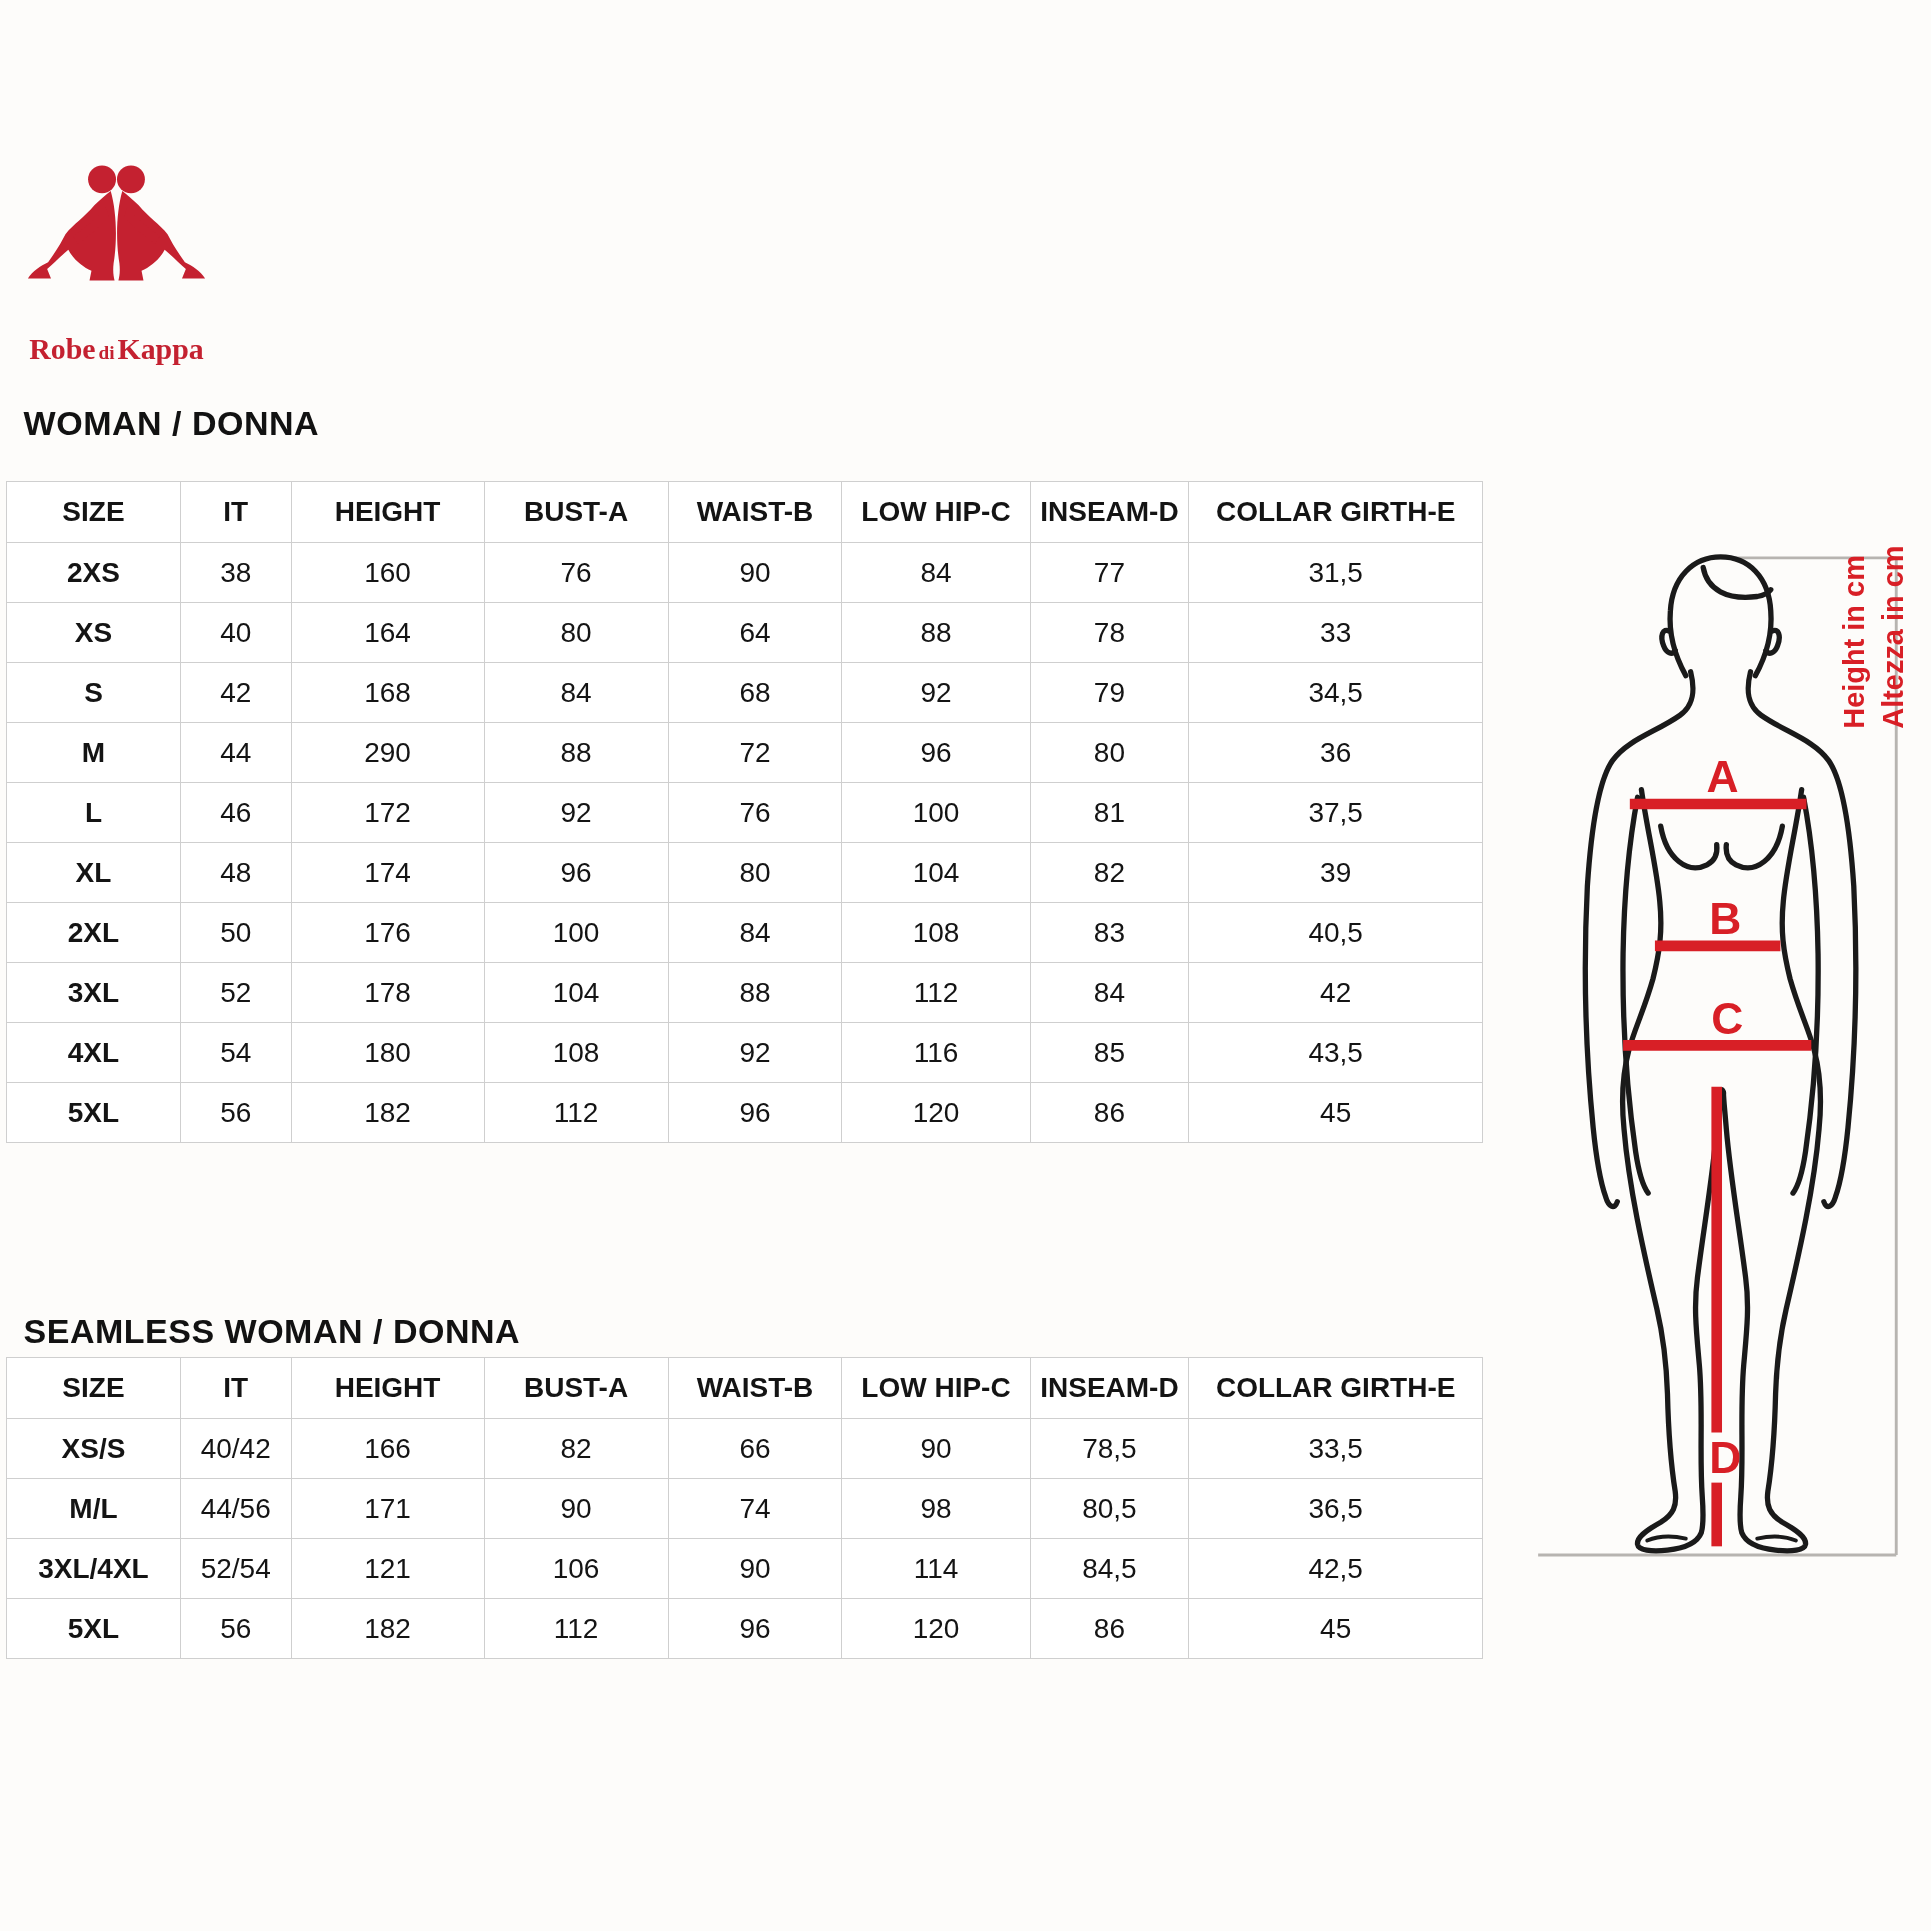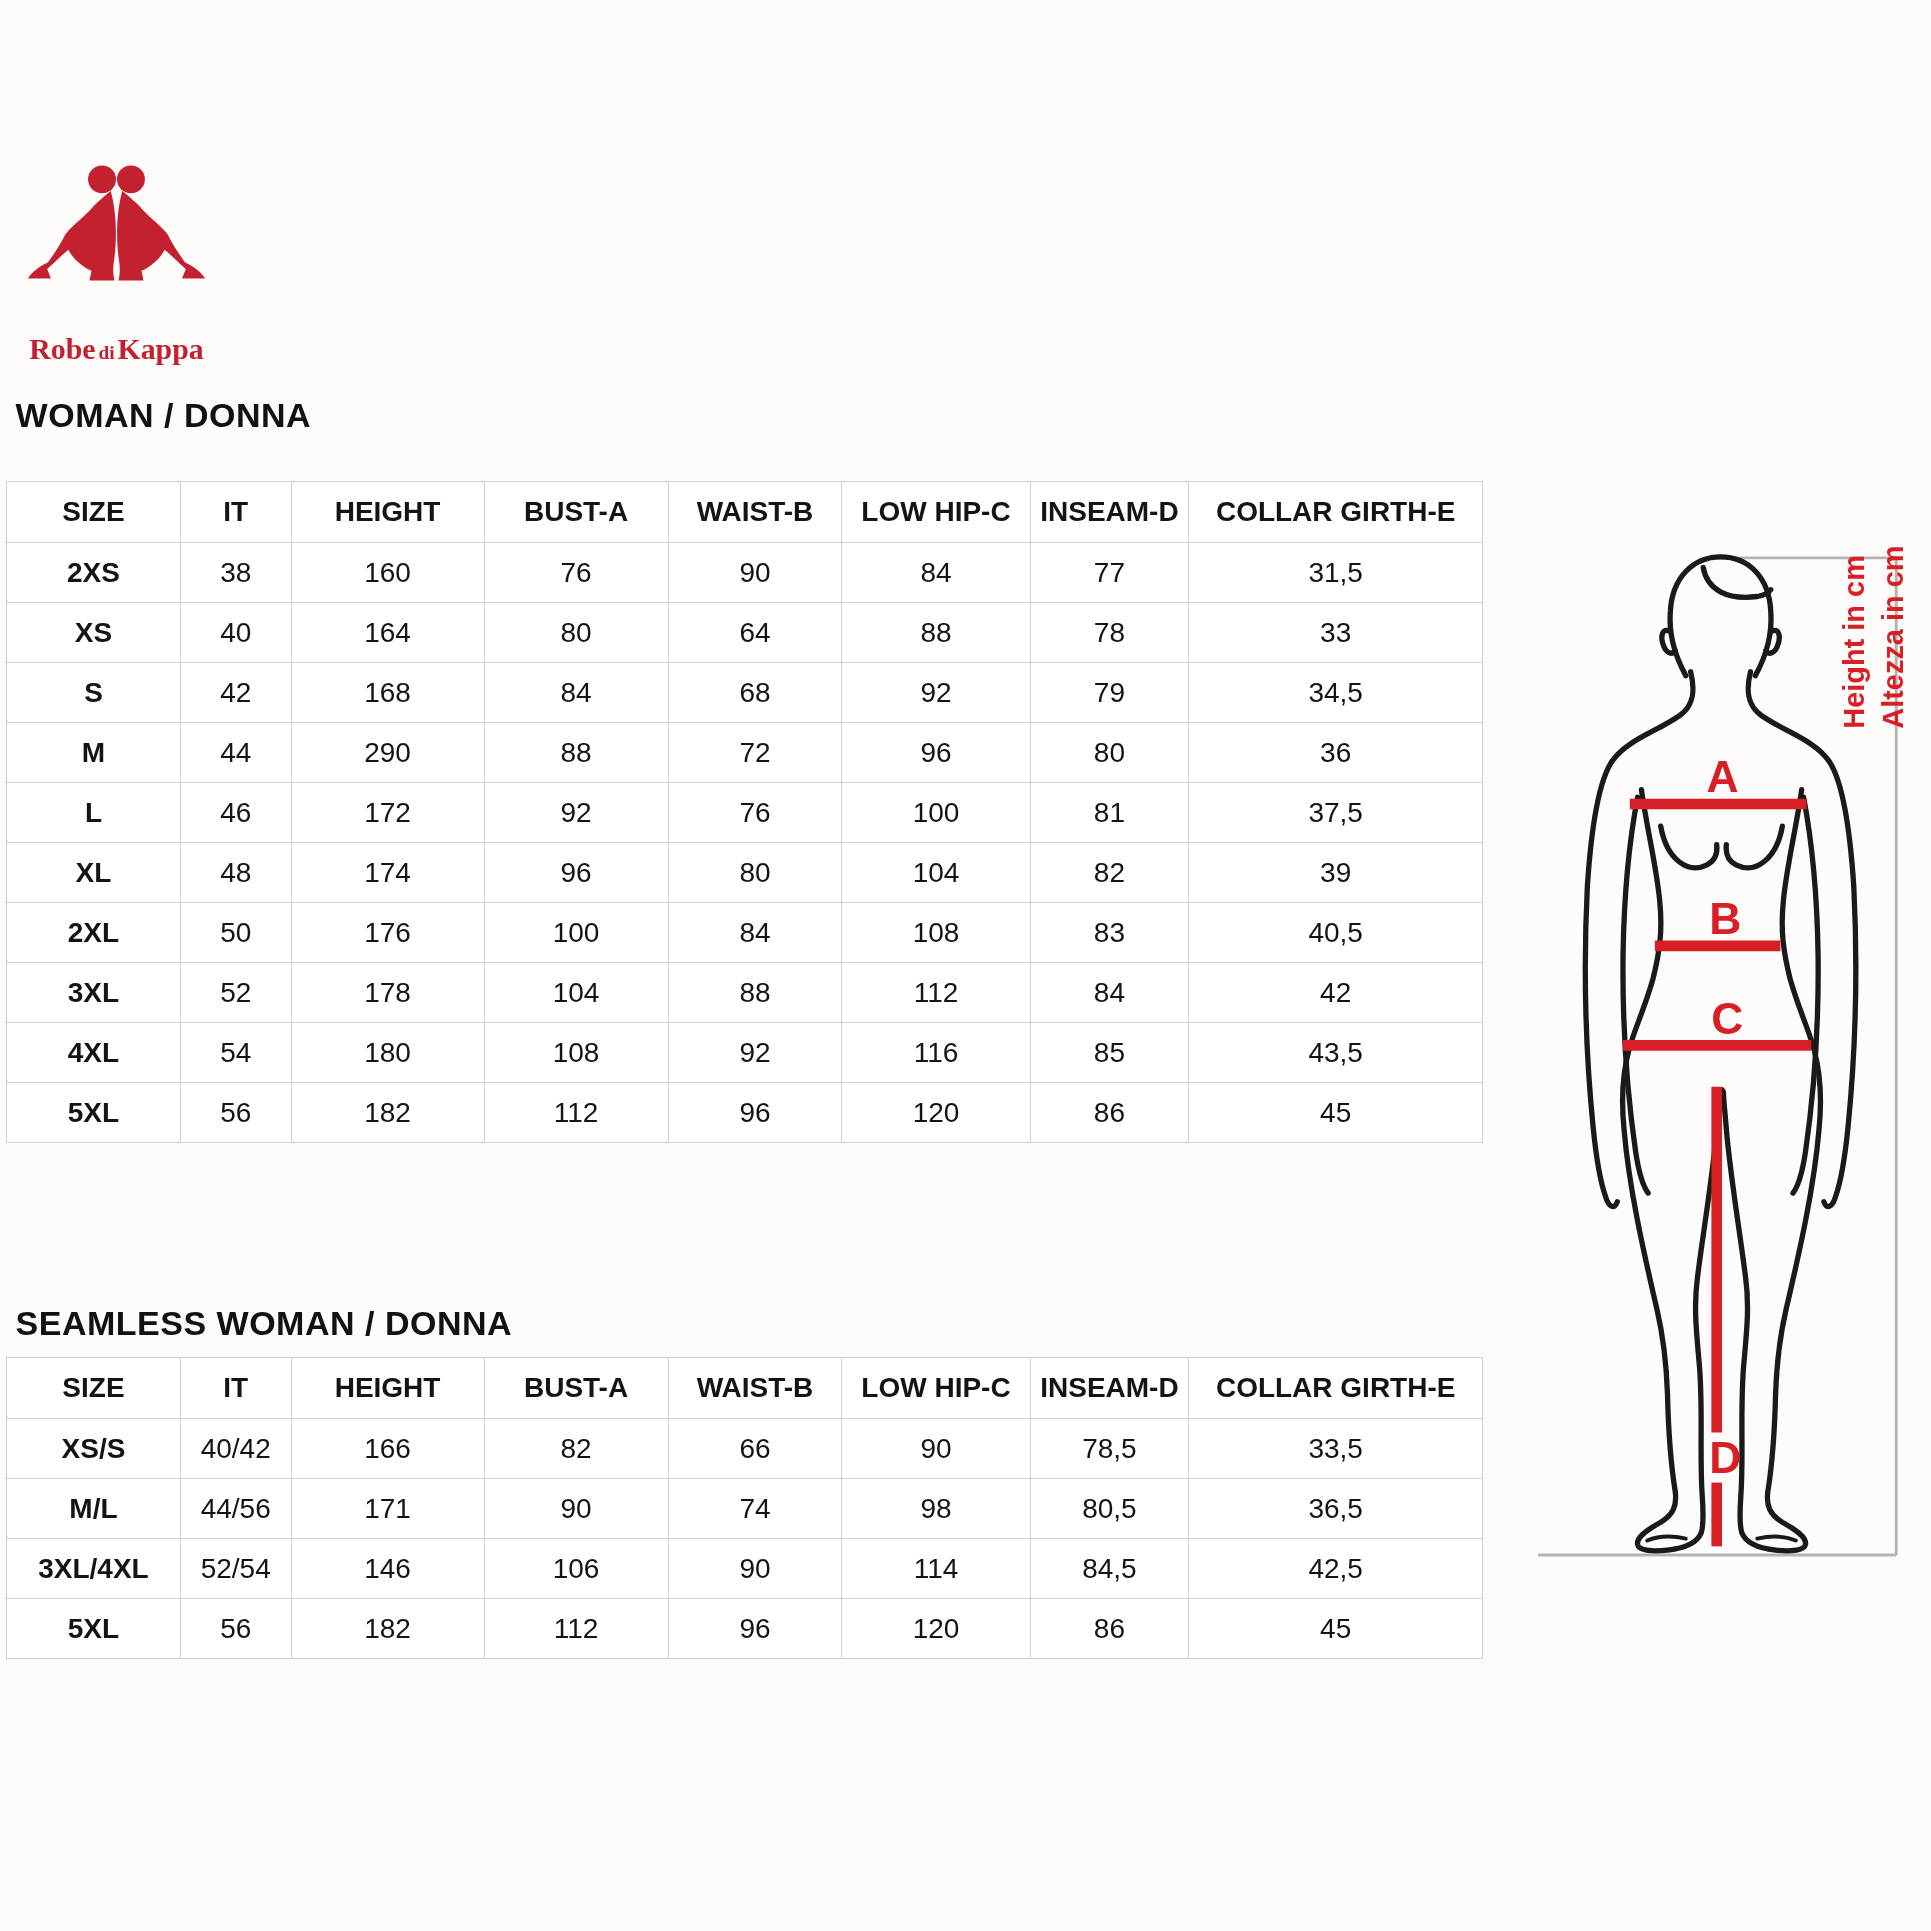--- a/index.html
+++ b/index.html
@@ -13,21 +13,21 @@
     background:#fdfcfa;
     overflow:hidden;
     color:#151515;
   }
   .logo{
     position:absolute;left:25px;top:151px;width:183px;height:232px;
   }
   .section-title{
     position:absolute;left:11.6px;
     font-size:34px;font-weight:bold;color:#121212;
-    letter-spacing:0.5px;white-space:nowrap;margin:4px;
+    letter-spacing:0.5px;white-space:nowrap;margin:12px;
   }
   #title-woman{top:392px;}
   #title-seamless{top:1300px;}
   table.size-table{
     position:absolute;left:6px;
     width:1477px;
     border-collapse:collapse;
     table-layout:fixed;
     background:#7f1d1d;
   }
@@ -235,21 +235,21 @@
           <td>171</td>
           <td>90</td>
           <td>74</td>
           <td>98</td>
           <td>80,5</td>
           <td>36,5</td>
         </tr>
         <tr>
           <td>3XL/4XL</td>
           <td>52/54</td>
-          <td>146</td>
+          <td>121</td>
           <td>106</td>
           <td>90</td>
           <td>114</td>
           <td>84,5</td>
           <td>42,5</td>
         </tr>
         <tr>
           <td>5XL</td>
           <td>56</td>
           <td>182</td>

